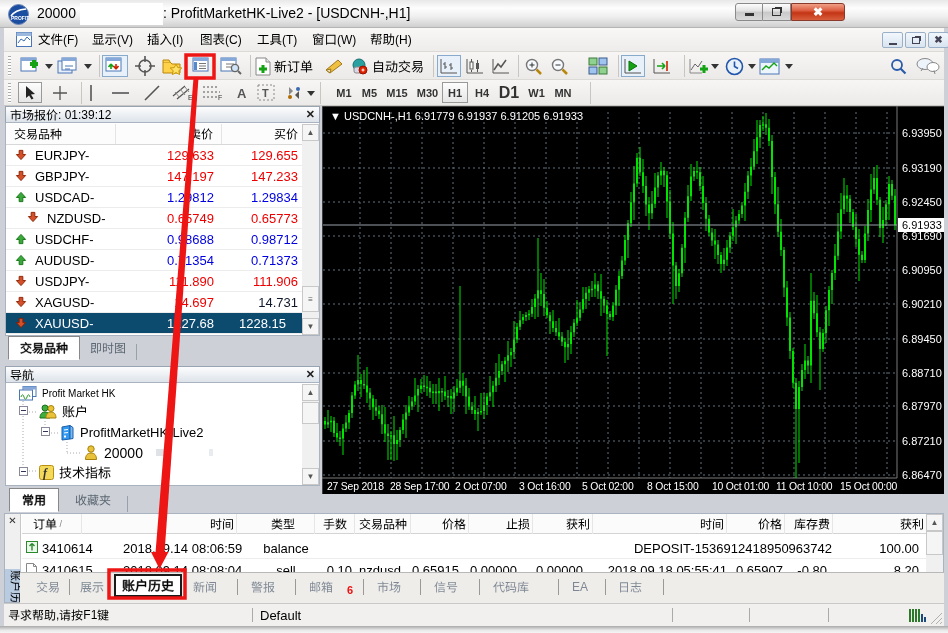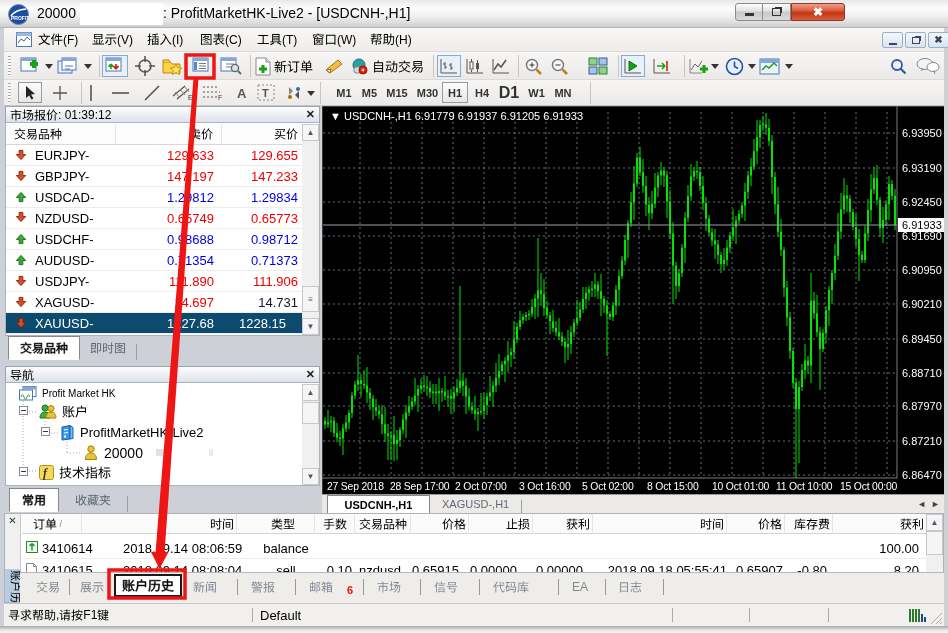--- a/index.html
+++ b/index.html
@@ -526,21 +526,21 @@
         <div style="width:110px;padding-left:9px;display:flex;align-items:center;gap:8px">
           <svg width="12" height="12" viewBox="0 0 13 13">
             <path d="M4.5 11.5h4V7h3L6.5 1.5 1.5 7h3z" fill="#3aa83a" stroke="#107010" stroke-width="1"></path>
           </svg>
           <span style="font-size:13px">USDCAD-</span>
         </div>
         <div class="num" style="width:106px;text-align:right;padding-right:8px;color:#0000e0">1.29812</div>
         <div class="num" style="flex:1;text-align:right;padding-right:4px;color:#0000e0">1.29834</div>
       </div>
       <div class="mwrow" style="">
-        <div style="width:110px;padding-left:9px;display:flex;gap:8px">
+        <div style="width:110px;padding-left:21px;display:flex;gap:8px">
           <svg width="12" height="12" viewBox="0 0 13 13">
             <path d="M4.5 1.5h4V6h3L6.5 11.5 1.5 6h3z" fill="#d4502a" stroke="#8a2000" stroke-width="1"></path>
           </svg>
           <span style="font-size:13px">NZDUSD-</span>
         </div>
         <div class="num" style="width:106px;text-align:right;padding-right:8px;color:#ee0000">0.65749</div>
         <div class="num" style="flex:1;text-align:right;padding-right:4px;color:#ee0000">0.65773</div>
       </div>
       <div class="mwrow" style="">
         <div style="width:110px;padding-left:9px;display:flex;align-items:center;gap:8px">
@@ -737,26 +737,20 @@
         <text x="133" y="384">2 Oct 07:00</text>
         <text x="197" y="384">3 Oct 16:00</text>
         <text x="260" y="384">5 Oct 02:00</text>
         <text x="325" y="384">8 Oct 15:00</text>
         <text x="390" y="384">10 Oct 01:00</text>
         <text x="454" y="384">11 Oct 10:00</text>
         <text x="518" y="384">15 Oct 00:00</text>
       </g>
       <text x="8" y="14" font-family="Liberation Sans" font-size="11" fill="#fff">▼ USDCNH-,H1  6.91779 6.91937 6.91205 6.91933</text>
     </svg>
-    <div class="abs" style="left:322px;top:494px;width:622px;height:19px;background:#eceae7;border-top:1px solid #999;display:flex;align-items:flex-end">
-      <div style="margin-left:5px;width:103px;height:18px;background:#fff;border:1px solid #888;border-bottom:none;display:flex;align-items:center;justify-content:center;font-size:11px;font-weight:bold">USDCNH-,H1</div>
-      <div style="padding:0 12px;height:18px;display:flex;align-items:center;font-size:11px;color:#667">XAGUSD-,H1</div>
-      <div style="width:1px;height:13px;background:#98a0a8"></div>
-      <div style="margin-left:auto;margin-right:4px;height:18px;display:flex;align-items:center;gap:10px;color:#444;font-size:9px">◄&nbsp;&nbsp;►</div>
-    </div>
     <div id="term" class="abs" style="border:1px solid #aab4c0">
       <div class="abs" style="left:0;top:0;width:16px;height:88px;background:#f0f0f0;border-right:1px solid #c8c8c8">
         <div style="font-size:10px;color:#333;text-align:center;padding-top:1px">✕</div>
         <div class="abs" style="left:0;top:55px;width:16px;height:33px;background:#b9cbe0;overflow:hidden">
           <div style="transform:rotate(90deg) translate(1px,0);transform-origin:8px 8px;white-space:nowrap"><svg class="cg" width="44" height="11" viewBox="0 -60 4000 1000">
               <use href="#u8D26" x="0"></use>
               <use href="#u6237" x="1000"></use>
               <use href="#u5386" x="2000"></use>
               <use href="#u53F2" x="3000"></use>
             </svg></div>
@@ -840,20 +834,21 @@
         </svg>
       </div>
       <div class="abs trow" style="left:17px;top:24px;width:905px;border-bottom:1px solid #ededed">
         <div style="width:20px;padding-left:4px"><svg width="12" height="12" viewBox="0 0 12 12">
             <rect x="0.5" y="0.5" width="11" height="11" fill="#eef7ee" stroke="#2a8a2a"></rect>
             <path d="M6 2.5v7M6 2.5L3.5 5M6 2.5L8.5 5" stroke="#2a8a2a" stroke-width="1.4" fill="none"></path>
           </svg></div>
         <div style="width:72px">3410614</div>
         <div style="width:140px;padding-left:9px">2018.09.14 08:06:59</div>
         <div style="width:64px;text-align:center">balance</div>
+        <div style="width:520px;text-align:right;padding-right:6px">DEPOSIT-1536912418950963742</div>
         <div style="flex:1;text-align:right;padding-right:8px">100.00</div>
       </div>
       <div class="abs" style="left:17px;top:46px;width:905px;height:13px;overflow:hidden">
         <div class="trow" style="width:905px">
           <div style="width:20px;padding-left:4px"><svg width="11" height="13" viewBox="0 0 11 13">
               <path d="M0.5 .5h7l3 3v9h-10z" fill="#fff" stroke="#888"></path>
               <path d="M7.5 .5v3h3" fill="none" stroke="#888"></path>
             </svg></div>
           <div style="width:72px">3410615</div>
           <div style="width:140px;padding-left:9px">2018.09.14 08:08:04</div>

